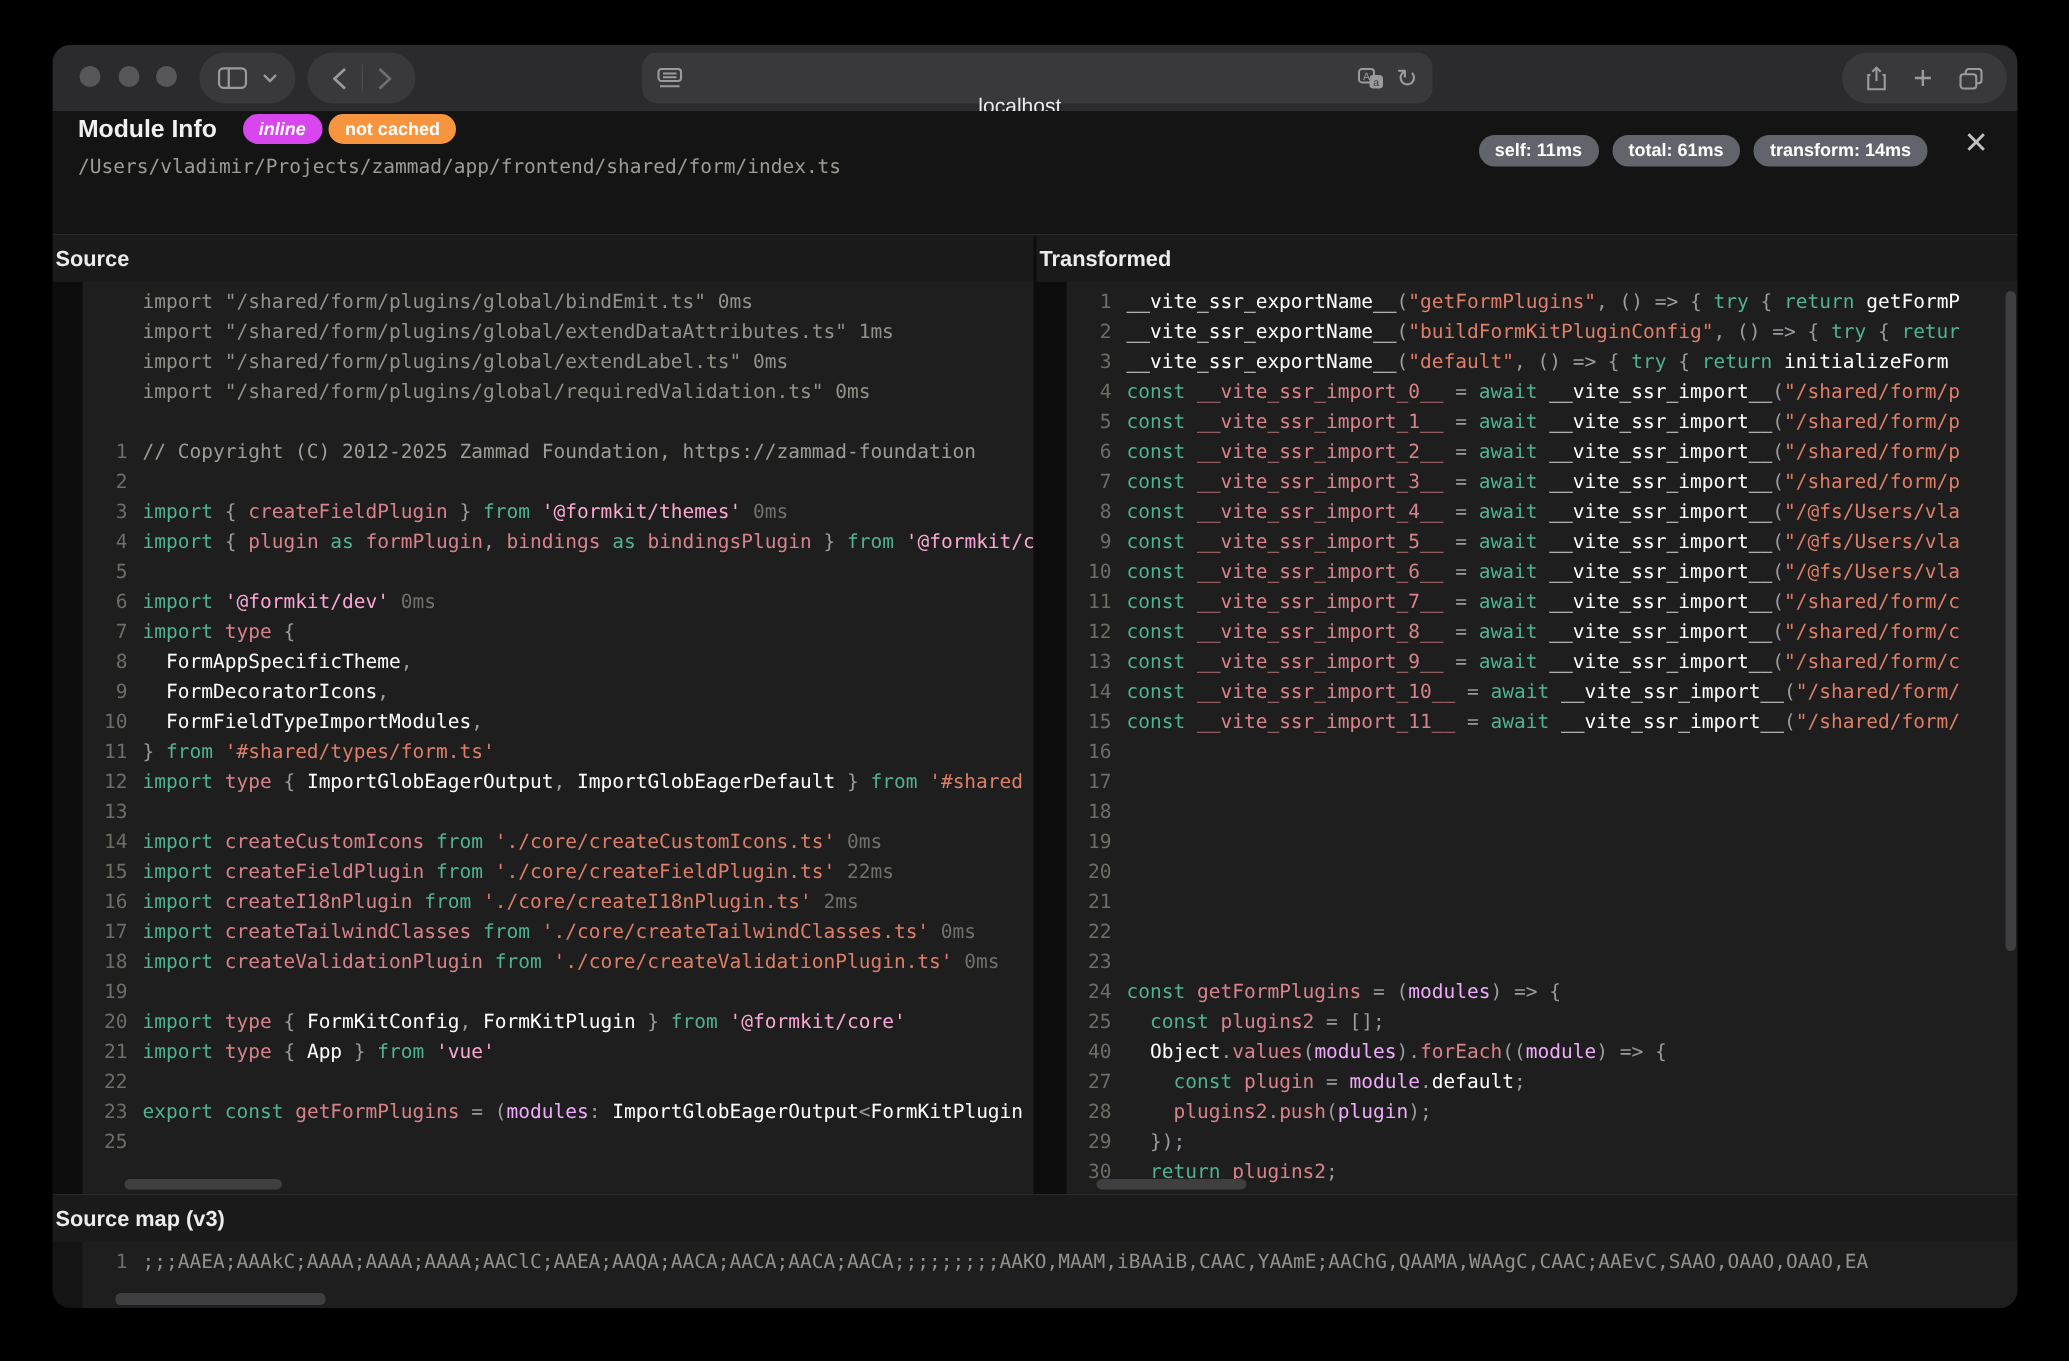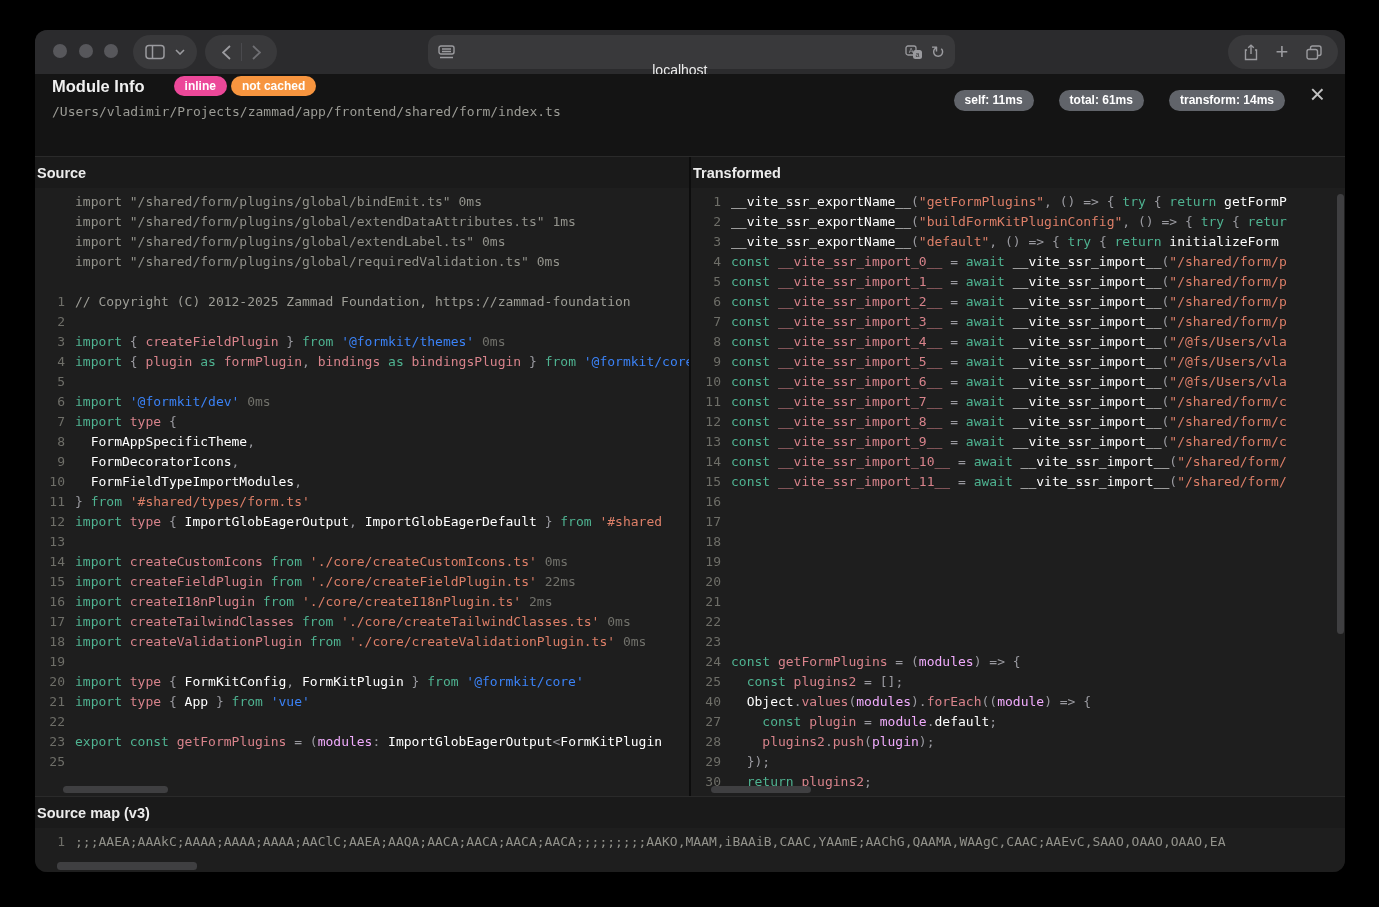--- a/index.html
+++ b/index.html
@@ -17,37 +17,37 @@
     border-radius:10px;display:flex;align-items:center;padding:0 10px;box-sizing:border-box;}
   .url-text{flex:1;text-align:center;color:#ececec;font-size:14px;margin-top:36px;}
   .plus{font-size:22px;line-height:22px;color:#9b9b9f;}
   .reload{font-size:17px;color:#9b9b9f;}
   
   .mi-header{position:relative;height:82px;background:#141414;padding:2px 0 0 17px;box-sizing:border-box;}
   .title-row{display:flex;align-items:center;gap:9px;}
   .mi-title{color:#f0f0f0;font-size:16.5px;font-weight:bold;}
   .badge{display:inline-block;color:#fff;font-size:12px;font-weight:bold;line-height:20px;
     padding:0 11px;border-radius:10px;}
-  .pills{position:absolute;right:60px;top:16px;display:flex;gap:25px;}
+  .pills{position:absolute;right:60px;top:16px;display:flex;gap:9px;}
   .pill{background:rgba(160,166,177,0.55);color:#fff;font-size:12px;font-weight:bold;
     line-height:21px;padding:0 11px;border-radius:11px;}
   .close-x{position:absolute;right:14px;top:6px;color:#c2c2c2;font-size:26px;line-height:26px;
     background:none;border:none;cursor:pointer;font-family:"Liberation Sans",sans-serif;}
   .mi-path{margin-top:8px;color:#9c9c96;font-size:13px;font-family:"DejaVu Sans Mono",monospace;}
   
   .panels{display:flex;gap:2px;background:#0d0d0d;border-top:1px solid #2a2a2a;height:639px;}
   .panel{flex:1;display:flex;flex-direction:column;min-width:0;}
   .panel-header{height:31px;background:#1a1a1a;display:flex;align-items:center;
     padding-left:2px;color:#ececec;font-size:14.5px;font-weight:bold;flex:none;}
-  .codebox{position:relative;background:#1e1e1e;flex:1;overflow:hidden;padding-top:4px;}
+  .codebox{position:relative;background:#1e1e1e;flex:1;overflow:hidden;padding-top:4px;margin-left:20px;}
   .cl{white-space:pre;height:20px;line-height:20px;font-family:"DejaVu Sans Mono",monospace;
     font-size:13px;color:#c0c0c0;}
   .ln{display:inline-block;width:30px;text-align:right;padding-right:10px;color:#6e6e68;}
   .tk-k{color:#4fb391}.tk-i{color:#d8838b}.tk-y{color:#ffffff}.tk-o{color:#f0abfc}
-  .tk-s{color:#3b82f6}.tk-l{color:#dd7f68}.tk-p{color:#9a9aa0}.tk-c{color:#9d9d96}
+  .tk-s{color:#f9a8d4}.tk-l{color:#dd7f68}.tk-p{color:#9a9aa0}.tk-c{color:#9d9d96}
   .tk-d{color:#71716b}.tk-g{color:#92928b}
   .hthumb{position:absolute;height:7px;border-radius:3.5px;background:#3f3f41;bottom:3px;}
   .vthumb{position:absolute;width:7px;border-radius:3.5px;background:#3f3f41;right:1px;}
   
   .smap{border-top:1px solid #2a2a2a;}
   .smap .codebox{height:46px;flex:none;}
   svg{display:block}
 </style>
 </head>
 <body>
@@ -122,21 +122,21 @@
           <rect x="4.5" y="1" width="10.5" height="9.5" rx="2"></rect>
           <rect x="1" y="4.5" width="10.5" height="9.5" rx="2" fill="#39393b"></rect>
         </svg>
       </span>
     </div>
   </div>
 
   <div class="mi-header">
     <div class="title-row">
       <span class="mi-title">Module Info</span>
-      <span id="badges"><span class="badge" style="background: #ec4899; margin-left: 20px;">inline</span><span class="badge" style="background: rgb(247, 149, 63); margin-left: 4px;">not cached</span></span>
+      <span id="badges"><span class="badge" style="background: #d946ef; margin-left: 8px; font-style: italic;">inline</span><span class="badge" style="background: rgb(247, 149, 63); margin-left: 4px;">not cached</span></span>
     </div>
     <div class="mi-path">/Users/vladimir/Projects/zammad/app/frontend/shared/form/index.ts</div>
     <div class="pills" id="pills">
         <span class="pill">self: 11ms</span>
         <span class="pill">total: 61ms</span>
         <span class="pill">transform: 14ms</span>
       </div>
     <button class="close-x">×</button>
   </div>
 

